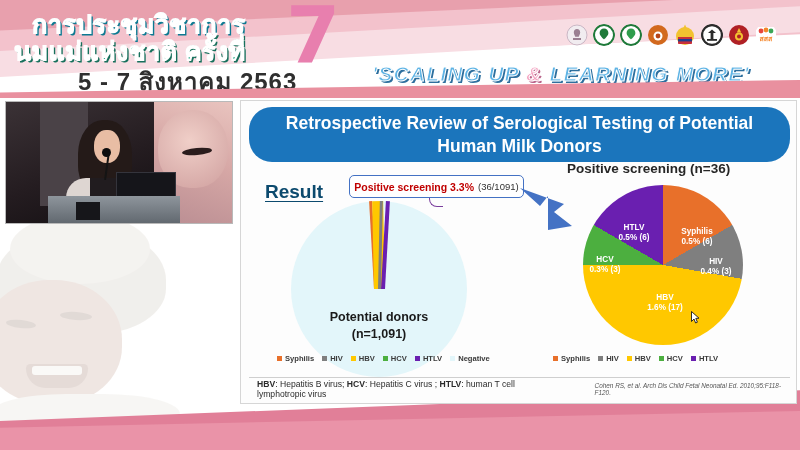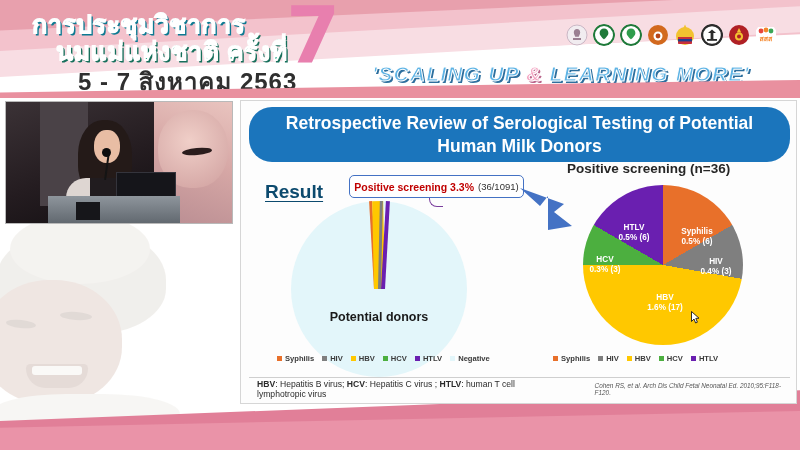--- a/index.html
+++ b/index.html
@@ -17,21 +17,21 @@
   .band-c { position:absolute; left:-40px; top:28px; width:900px; height:26px;
             background:#f8dde3; transform:rotate(-3.2deg); }
   .band-d { position:absolute; left:-60px; top:86px; width:950px; height:22px;
             background:#e9909f; transform:rotate(-0.9deg); }
 
   .th-line1 { position:absolute; left:24px; top:4px; font-size:25px; font-weight:bold;
               color:#17a0bd; letter-spacing:.5px;
               -webkit-text-stroke:1.2px #ffffff; text-shadow:2px 2px 0 #0c7a92;margin-left:8px; }
   .th-line2 { position:absolute; left:14px; top:31px; font-size:25px; font-weight:bold;
               color:#2aa98a; letter-spacing:.5px;
-              -webkit-text-stroke:1.2px #ffffff; text-shadow:2px 2px 0 #17705c;margin-left:42px; }
+              -webkit-text-stroke:1.2px #ffffff; text-shadow:2px 2px 0 #17705c; }
   .th-date  { position:absolute; left:78px; top:62px; font-size:24px; font-weight:bold;
               color:#2f2f2f; letter-spacing:1px; }
   .big7 { position:absolute; left:286px; top:-4px; font-size:78px; font-weight:bold;
           color:#e87fae; font-family:"DejaVu Sans", sans-serif; line-height:1; }
 
   .tagline { position:absolute; left:372px; top:62px; font-size:21px; font-weight:bold;
              font-style:italic; color:#5fb4e5; letter-spacing:1.2px;
              -webkit-text-stroke:1px #ffffff; text-shadow:2px 2px 0 #2d6f9e; }
   .tagline .amp { color:#f4a2c0; text-shadow:2px 2px 0 #b9648a; }
 
@@ -272,20 +272,21 @@
       <path d="M2 2 L22 20 L30 10 L30 44 L54 40 L36 26 L46 18 Z" fill="#4472c4"></path>
     </svg>
 
     <div class="pie-left">
       <div class="pie-left-sliver pl-b"></div>
       <div class="pie-left-sliver pl-a"></div>
       <div class="pie-left-sliver pl-c"></div>
       <div class="pie-left-sliver pl-d"></div>
       <div class="pie-left-cap">
         <div>Potential donors</div>
+        <div>(n=1,091)</div>
       </div>
     </div>
 
     <div class="pie-right-wrap">
       <div class="pie-right-title">Positive screening (n=36)</div>
 
       <div class="pie-right" style="background:conic-gradient(
              #e8702a 0deg 60deg,
              #7f7f7f 60deg 100deg,
              #ffc800 100deg 270deg,

